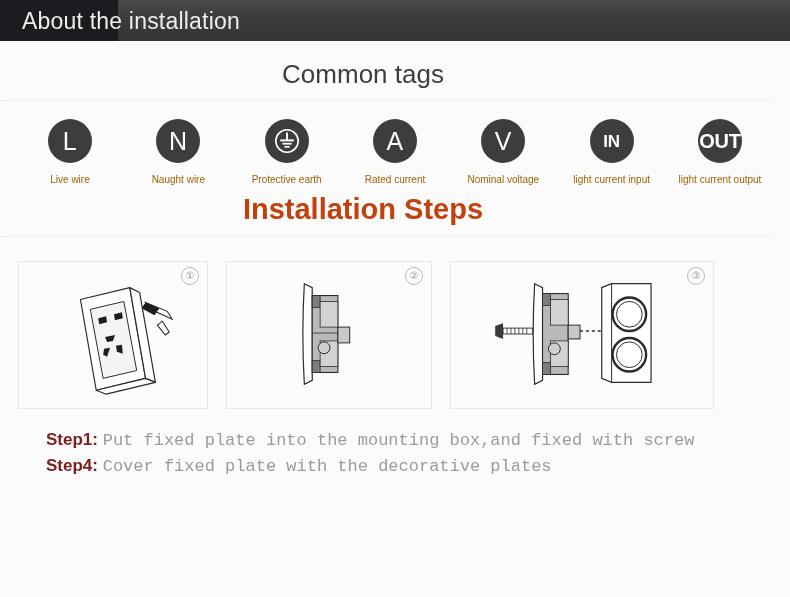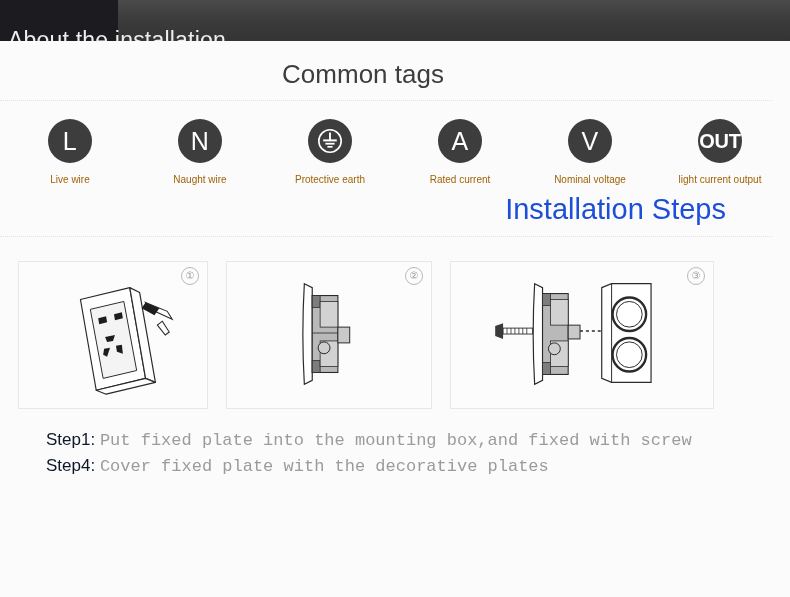--- a/index.html
+++ b/index.html
@@ -25,51 +25,50 @@
   .header-block {
     position: absolute;
     left: 0;
     top: 0;
     width: 118px;
     height: 41px;
     background: #1c1c20;
   }
   .header-title {
     position: absolute;
-    left: 8px;
+    left: 22px;
     top: 7px;
     font-size: 23px;
     font-weight: 400;
     color: #ededed;
     letter-spacing: 0.2px;
     white-space: nowrap;
     line-height: 28px;
-    margin-top: 19px;
   }
 
   
   .section {
     position: relative;
     width: 726px;
   }
   .title-common {
     text-align: center;
     font-size: 26px;
     color: #3d3d3d;
     padding-top: 18px;
     padding-bottom: 10px;
     font-weight: 400;
   }
   .title-steps {
-    text-align: right;
+    text-align: center;
     font-size: 29px;
-    color: #1d4ed8;
+    color: #c2410c;
     padding-top: 8px;
     padding-bottom: 10px;
-    font-weight: 400;
+    font-weight: 700;
   }
   .dotted-rule {
     width: 772px;
     margin: 0 auto;
     border-top: 1px dotted #e2e2e2;
     height: 0;
   }
 
   
   .tags-row {
@@ -171,22 +170,22 @@
   .steps {
     padding: 18px 0 0 46px;
   }
   .step-line {
     font-size: 17px;
     line-height: 25px;
     color: #9a9a9a;
     white-space: nowrap;
   }
   .step-label {
-    font-weight: 400;
-    color: #0f172a;
+    font-weight: 700;
+    color: #7f1d1d;
   }
   .step-desc { color: #9b9b9b; font-family: Liberation Mono, monospace; }
 </style>
 </head>
 <body>
 
 <div class="header">
   <div class="header-block"></div>
   <div class="header-title">About the installation</div>
 </div>
@@ -231,20 +230,26 @@
       <div class="tag-label">Rated current</div>
     </div>
 
     <div class="tag">
       <div class="tag-circle">
         <span class="glyph">V</span>
       </div>
       <div class="tag-label">Nominal voltage</div>
     </div>
 
+    <div class="tag">
+      <div class="tag-circle">
+        <span class="glyph small">IN</span>
+      </div>
+      <div class="tag-label">light current input</div>
+    </div>
 
     <div class="tag">
       <div class="tag-circle">
         <span class="glyph xsmall">OUT</span>
       </div>
       <div class="tag-label">light current output</div>
     </div>
 
   </div>
 </div>

